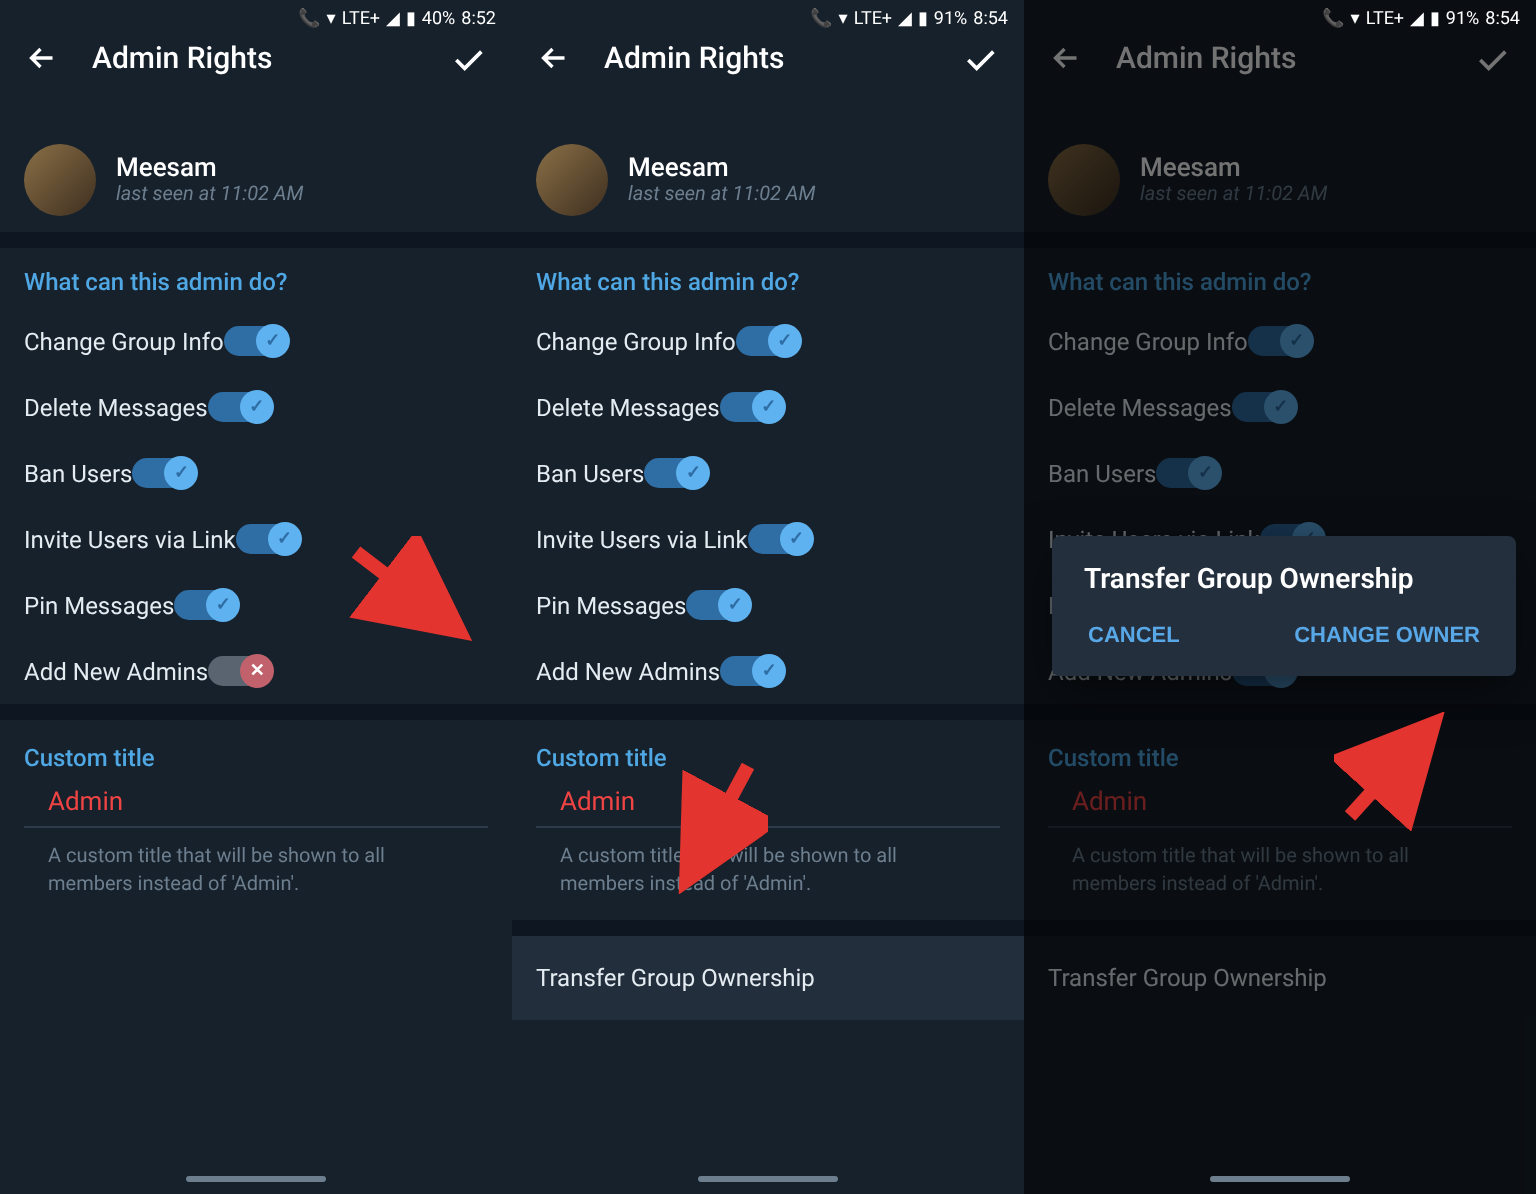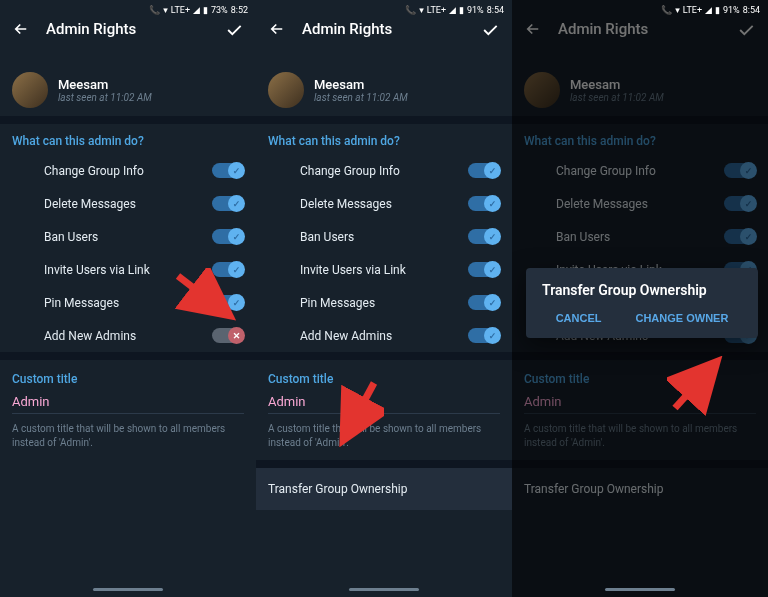--- a/index.html
+++ b/index.html
@@ -74,25 +74,24 @@
   }
   .section-header {
     padding: 10px 12px 6px;
     font-size: 12px;
     color: #4fa7e3;
     font-weight: 500;
   }
   .perm-row {
     display: flex;
     align-items: center;
-    justify-content: space-between;
+    justify-content: flex-start;
     padding: 9px 12px;
     font-size: 12px;
     color: #e4ecf2;
-    margin-left: 32px;
   }
   .toggle {
     width: 32px;
     height: 15px;
     border-radius: 8px;
     position: relative;
     flex-shrink: 0;
   }
   .toggle.on { background: #2f6ea5; }
   .toggle .knob {
@@ -107,31 +106,31 @@
     font-size: 9px;
     font-weight: bold;
   }
   .toggle.on .knob { right: -1px; background: #5fb2f0; color: #2f6ea5; }
   .toggle.denied .knob { right: -1px; background: #c0616b; color: #fff; }
   .toggle.denied { background: #5a6470; }
   .section-header.sub {
     padding: 12px 12px 2px;
   }
   .input-value {
-    padding: 6px 12px 4px;
+    padding: 6px 24px 4px;
     font-size: 13px;
-    color: #f9a8d4;
+    color: #ef4444;
   }
   .input-underline {
     margin: 0 12px 8px;
     height: 1px;
     background: #2c3a4a;
   }
   .hint {
-    padding: 0 12px 10px;
+    padding: 0 24px 10px;
     font-size: 10px;
     color: #6d7f8f;
     line-height: 1.4;
   }
   .action-row {
     padding: 14px 12px;
     font-size: 12px;
     color: #e4ecf2;
   }
   .action-row.highlight {
@@ -171,21 +170,21 @@
   }
   .dialog-body {
     font-size: 11px;
     color: #d0d8e0;
     line-height: 1.45;
     margin-bottom: 12px;
   }
   .dialog-body .bold { font-weight: 700; }
   .dialog-actions {
     display: flex;
-    justify-content: center;
+    justify-content: space-between;
     gap: 30px;
     padding: 4px 0;
   }
   .dialog-btn {
     font-size: 11px;
     font-weight: 600;
     color: #58a8e8;
     background: none;
     border: none;
     cursor: pointer;
@@ -196,21 +195,21 @@
 </head>
 <body>
 
 <div class="panel">
   <div class="status-bar">
     <span>📞</span>
     <span>▾</span>
     <span>LTE+</span>
     <span>◢</span>
     <span>▮</span>
-    <span>73%</span>
+    <span>40%</span>
     <span>8:52</span>
   </div>
   <div class="header">
     <span class="back-icon">
       <svg width="18" height="18" viewBox="0 0 24 24" fill="none" stroke="currentColor" stroke-width="2.2">
           <path d="M19 12H5M11 18l-6-6 6-6"></path>
         </svg>
     </span>
     <div class="title">Admin Rights</div>
     <span class="check-icon">

